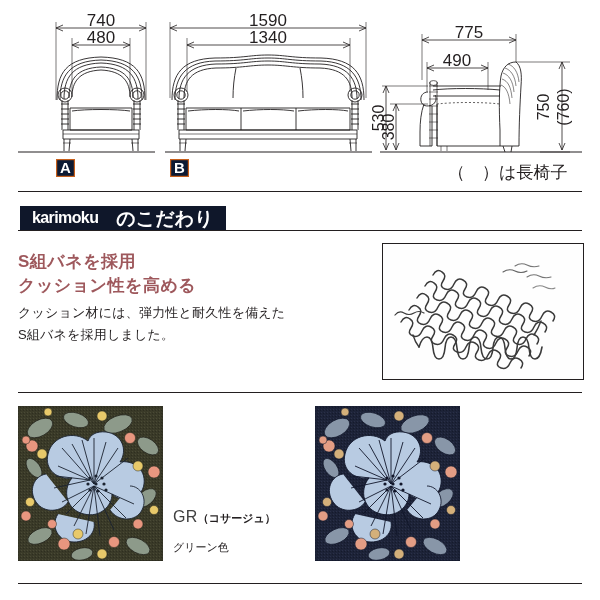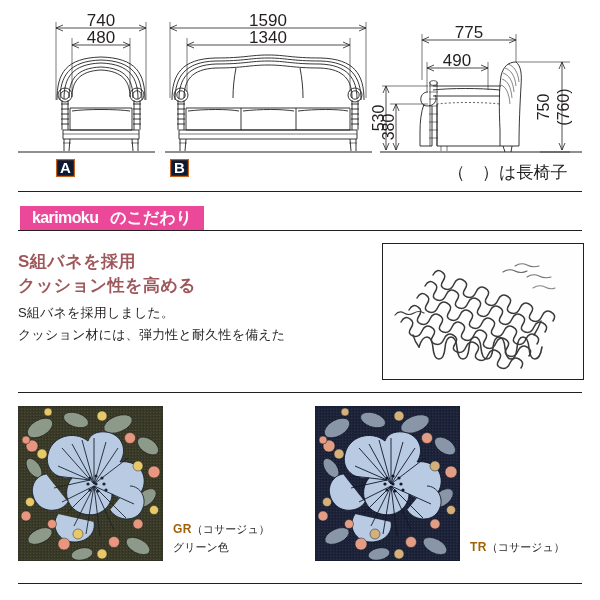--- a/index.html
+++ b/index.html
@@ -32,38 +32,38 @@
     background: #231f20;
   }
 
   
   .karimoku-banner {
     position: absolute;
     left: 20px;
     top: 206px;
     height: 24px;
     padding: 0 12px 0 12px;
-    background: #ec4899;
+    background: #0f172a;
     display: flex;
     align-items: center;
     box-sizing: border-box;
     text-align: right;
   }
   .karimoku-logo {
     color: #ffffff;
     font-weight: bold;
     font-size: 16px;
     letter-spacing: -0.6px;
     line-height: 1;
   }
   .karimoku-tag {
     color: #ffffff;
     font-weight: bold;
-    font-size: 16px;
-    margin-left: 12px;
+    font-size: 19px;
+    margin-left: 18px;
     line-height: 1;
   }
 
   
   .feature-heading {
     position: absolute;
     left: 18px;
     top: 250px;
     color: #9e585c;
     font-size: 17px;
@@ -113,33 +113,34 @@
     width: 145px;
     height: 155px;
     display: block;
   }
   .swatch-caption {
     margin-left: 10px;
     padding-bottom: 6px;
     white-space: nowrap;
   }
   .swatch-code {
-    font-size: 12px;
-    font-weight: bold;
-    color: #a16207;
+    font-size: 16px;
+    font-weight: normal;
+    color: #404040;
     letter-spacing: 0.4px;
   }
   .swatch-name {
     font-size: 11px;
     color: #231f20;
+    font-weight: bold;
   }
   .swatch-color {
     font-size: 11px;
     color: #231f20;
-    margin-top: 3px;
+    margin-top: 14px;
   }
 
   .dim-text {
     font-family: "Liberation Sans", "DejaVu Sans", sans-serif;
     font-size: 17px;
     fill: #231f20;
   }
   .dim-text-v {
     font-family: "Liberation Sans", "DejaVu Sans", sans-serif;
     font-size: 16px;
@@ -366,22 +367,22 @@
   <span class="karimoku-tag">のこだわり</span>
 </div>
 
 <div class="divider" style="top:230px;"></div>
 
 <div class="feature-heading">
   <div>S組バネを採用</div>
   <div>クッション性を高める</div>
 </div>
 <div class="feature-body">
+  <div>クッション材には、弾力性と耐久性を備えた</div>
   <div>S組バネを採用しました。</div>
-  <div>クッション材には、弾力性と耐久性を備えた</div>
 </div>
 
 <div class="spring-photo-frame">
   <svg width="198" height="133" viewBox="0 0 198 133">
     <rect x="0" y="0" width="198" height="133" fill="#fefefe"></rect>
     <g fill="none" stroke="#3b3b3b" stroke-width="1.5" stroke-linecap="round" stroke-linejoin="round">
 
       <path d="M18,78 q4,-7 9,-3 q5,3 1,9 q-4,6 2,8 q6,2 9,-5 q3,-7 9,-4 q6,3 2,9 q-4,6 2,8 q6,2 9,-5 q3,-7 9,-4 q6,3 2,9 q-4,6 2,8 q6,2 9,-5 q3,-7 9,-4 q6,3 2,9 q-4,6 2,8 q6,2 9,-5 q3,-7 9,-4 q6,3 2,9 q-4,6 2,8 q6,2 9,-5 q3,-7 9,-4 q6,3 2,9"></path>
       <path d="M26,66 q4,-7 9,-3 q5,3 1,9 q-4,6 2,8 q6,2 9,-5 q3,-7 9,-4 q6,3 2,9 q-4,6 2,8 q6,2 9,-5 q3,-7 9,-4 q6,3 2,9 q-4,6 2,8 q6,2 9,-5 q3,-7 9,-4 q6,3 2,9 q-4,6 2,8 q6,2 9,-5 q3,-7 9,-4 q6,3 2,9 q-4,6 2,8 q6,2 9,-5 q3,-7 9,-4 q6,3 2,9"></path>
       <path d="M34,54 q4,-7 9,-3 q5,3 1,9 q-4,6 2,8 q6,2 9,-5 q3,-7 9,-4 q6,3 2,9 q-4,6 2,8 q6,2 9,-5 q3,-7 9,-4 q6,3 2,9 q-4,6 2,8 q6,2 9,-5 q3,-7 9,-4 q6,3 2,9 q-4,6 2,8 q6,2 9,-5 q3,-7 9,-4 q6,3 2,9 q-4,6 2,8 q6,2 9,-5 q3,-7 9,-4 q6,3 2,9"></path>
@@ -546,20 +547,17 @@
         <circle cx="120" cy="60" r="5"></circle>
         <circle cx="12" cy="96" r="4.5"></circle>
         <circle cx="60" cy="128" r="5"></circle>
         <circle cx="84" cy="148" r="5"></circle>
         <circle cx="136" cy="104" r="4.5"></circle>
         <circle cx="30" cy="6" r="4"></circle>
       </g>
       <rect x="0" y="0" width="145" height="155" fill="none" stroke="#141a2c" stroke-width="1"></rect>
     </svg>
     <div class="swatch-caption">
-      <div>
-        <span class="swatch-code">TR</span><span class="swatch-name">（コサージュ）</span>
-      </div>
     </div>
   </div>
 </div>
 
 <div class="divider" style="top:583px;"></div>
 
 </body></html>

